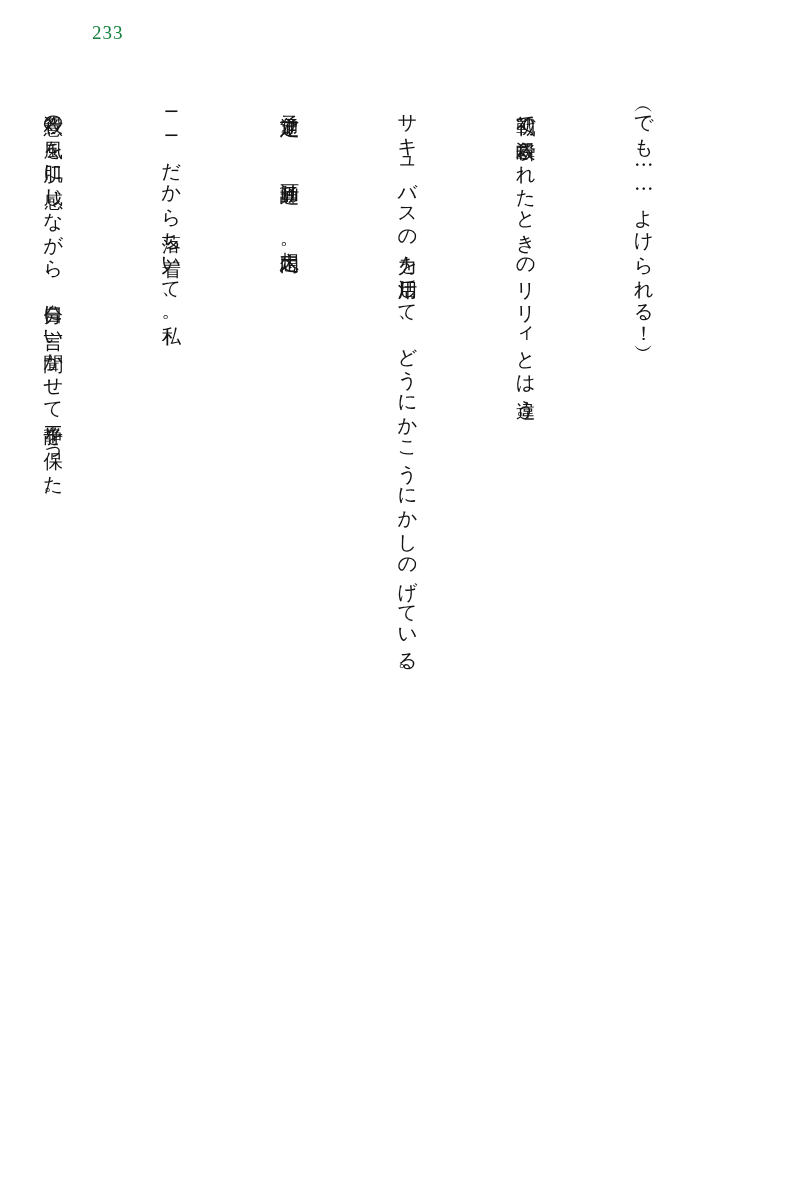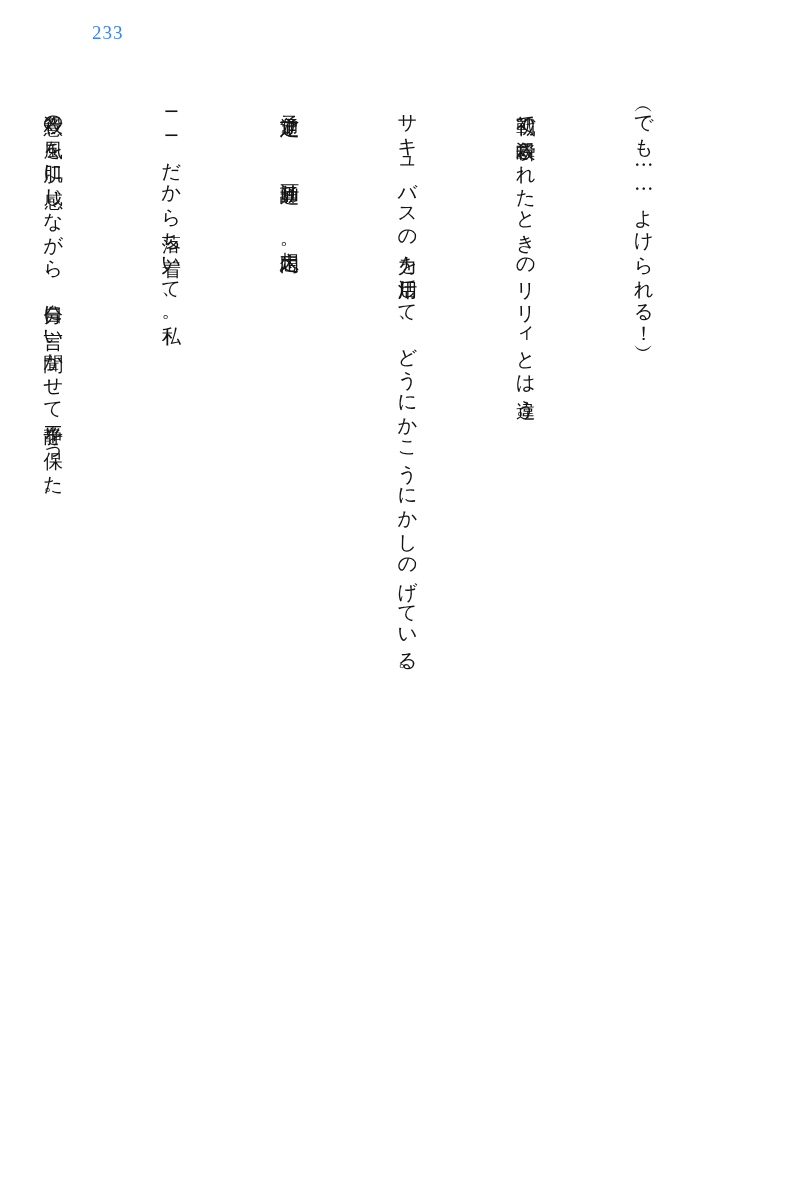--- a/index.html
+++ b/index.html
@@ -22,21 +22,21 @@
     width: 800px;
     height: 1200px;
     background: #ffffff;
   }
   .page-number {
     position: absolute;
     left: 92px;
     top: 22px;
     font-size: 19px;
     letter-spacing: 1px;
-    color: #3b82f6;
+    color: #15803d;
     font-family: "Liberation Serif", "DejaVu Serif", serif;
   }
   .body-text {
     position: absolute;
     right: 58px;
     top: 100px;
     width: 620px;
     height: 1000px;
     writing-mode: vertical-rl;
     text-orientation: upright;

